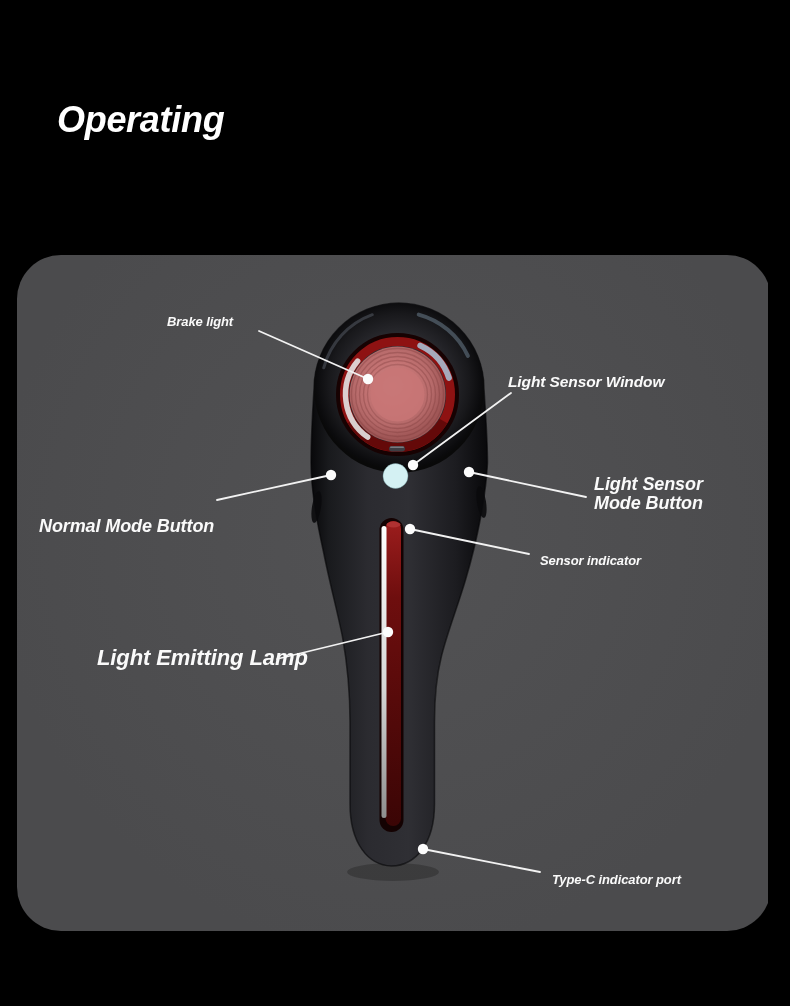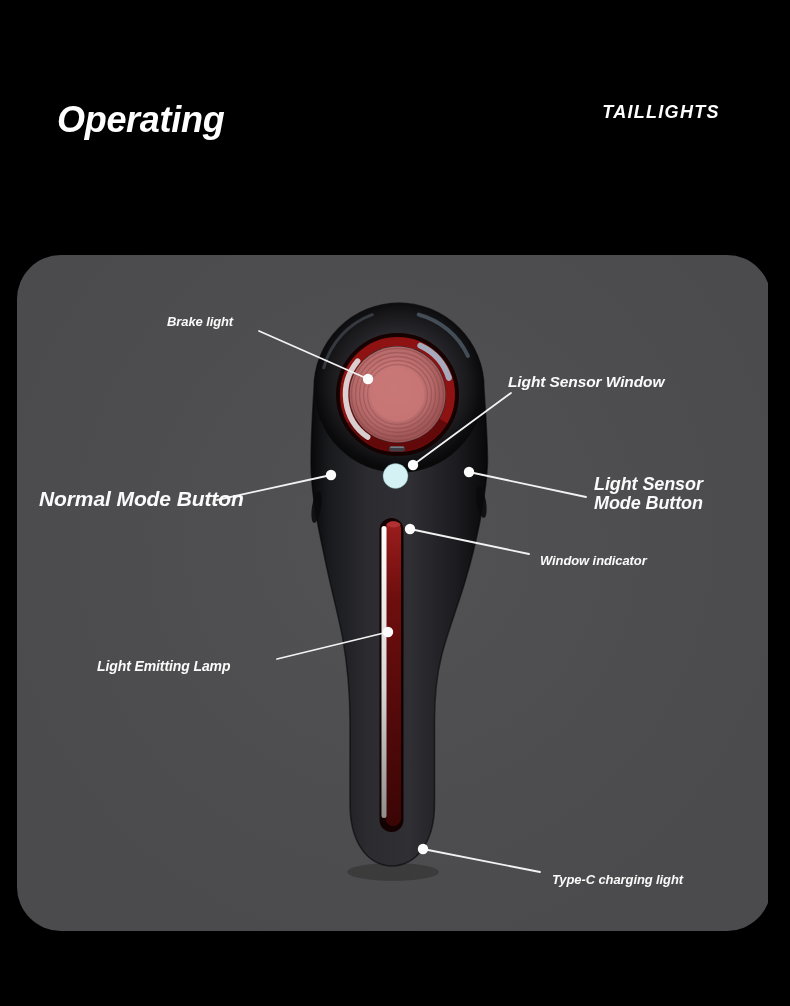--- a/index.html
+++ b/index.html
@@ -34,36 +34,35 @@
     pointer-events:none;
   }
   
   .callout-label{
     position:absolute;color:#fafafa;font-weight:700;
     font-size:13px;line-height:19px;letter-spacing:-0.1px;
     white-space:nowrap;
   }
   .lbl-brake{left:167px;top:312px;}
   .lbl-sensor-window{left:508px;top:372px;font-size:15.5px;}
-  .lbl-normal{left:39px;top:489px;font-size:21px;text-align:right;}
+  .lbl-normal{left:39px;top:517px;font-size:18px;text-align:right;}
   .lbl-sensor-mode{left:594px;top:475px;width:152px;font-size:18px;white-space:normal;}
   .lbl-battery{left:540px;top:551px;}
-  .lbl-lamp{left:97px;top:648px;font-size:14px;margin-top:9px;}
+  .lbl-lamp{left:97px;top:648px;font-size:22px;}
   .lbl-typec{left:552px;top:870px;}
 </style>
 </head>
 <body>
 
 <div class="page">
 
   <div class="title">
     <div>Operating</div>
   </div>
   <div class="badge">
-    <div>TAILLIGHTS</div>
   </div>
 
   <div class="panel"></div>
 
   <svg class="art" viewBox="0 0 790 1006">
     <defs>
       <linearGradient id="bodyGrad" gradientUnits="userSpaceOnUse" x1="311" y1="0" x2="488" y2="0">
         <stop offset="0" stop-color="#08080a"></stop>
         <stop offset="0.10" stop-color="#191a1d"></stop>
         <stop offset="0.32" stop-color="#2b2b30"></stop>
@@ -169,17 +168,17 @@
       <circle cx="410" cy="529" r="5.2"></circle>
       <circle cx="388" cy="632" r="5.2"></circle>
       <circle cx="423" cy="849" r="5.2"></circle>
     </g>
   </svg>
 
   <div class="callout-label lbl-brake">Brake light</div>
   <div class="callout-label lbl-sensor-window">Light Sensor Window</div>
   <div class="callout-label lbl-normal">Normal Mode Button</div>
   <div class="callout-label lbl-sensor-mode">Light Sensor Mode Button</div>
-  <div class="callout-label lbl-battery">Window indicator</div>
+  <div class="callout-label lbl-battery">Sensor indicator</div>
   <div class="callout-label lbl-lamp">Light Emitting Lamp</div>
-  <div class="callout-label lbl-typec">Type-C charging light</div>
+  <div class="callout-label lbl-typec">Type-C indicator port</div>
 
 </div>
 
 </body></html>

